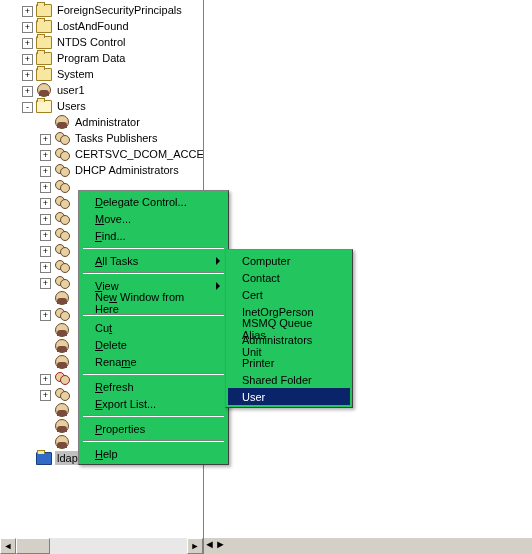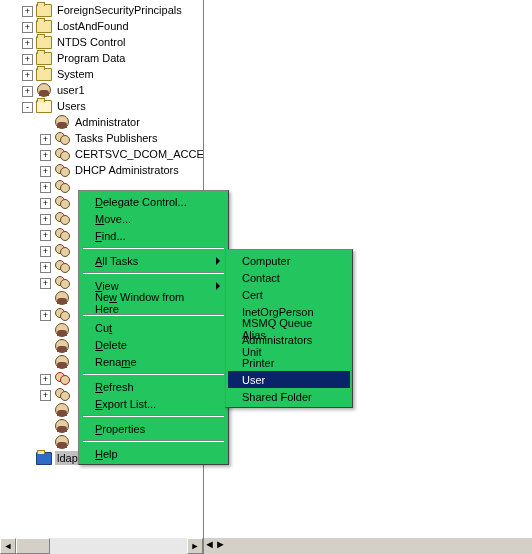--- a/index.html
+++ b/index.html
@@ -419,20 +419,20 @@
       </div>
       <div class="mi">
         <span class="t">MSMQ Queue Alias</span>
       </div>
       <div class="mi">
         <span class="t">Administrators Unit</span>
       </div>
       <div class="mi">
         <span class="t">Printer</span>
       </div>
+      <div class="mi">
+        <span class="t">Shared Folder</span>
+      </div>
       <div class="mi hi">
         <span class="t">User</span>
       </div>
-      <div class="mi">
-        <span class="t">Shared Folder</span>
-      </div>
     </div>
 </div>
 
 </body></html>

